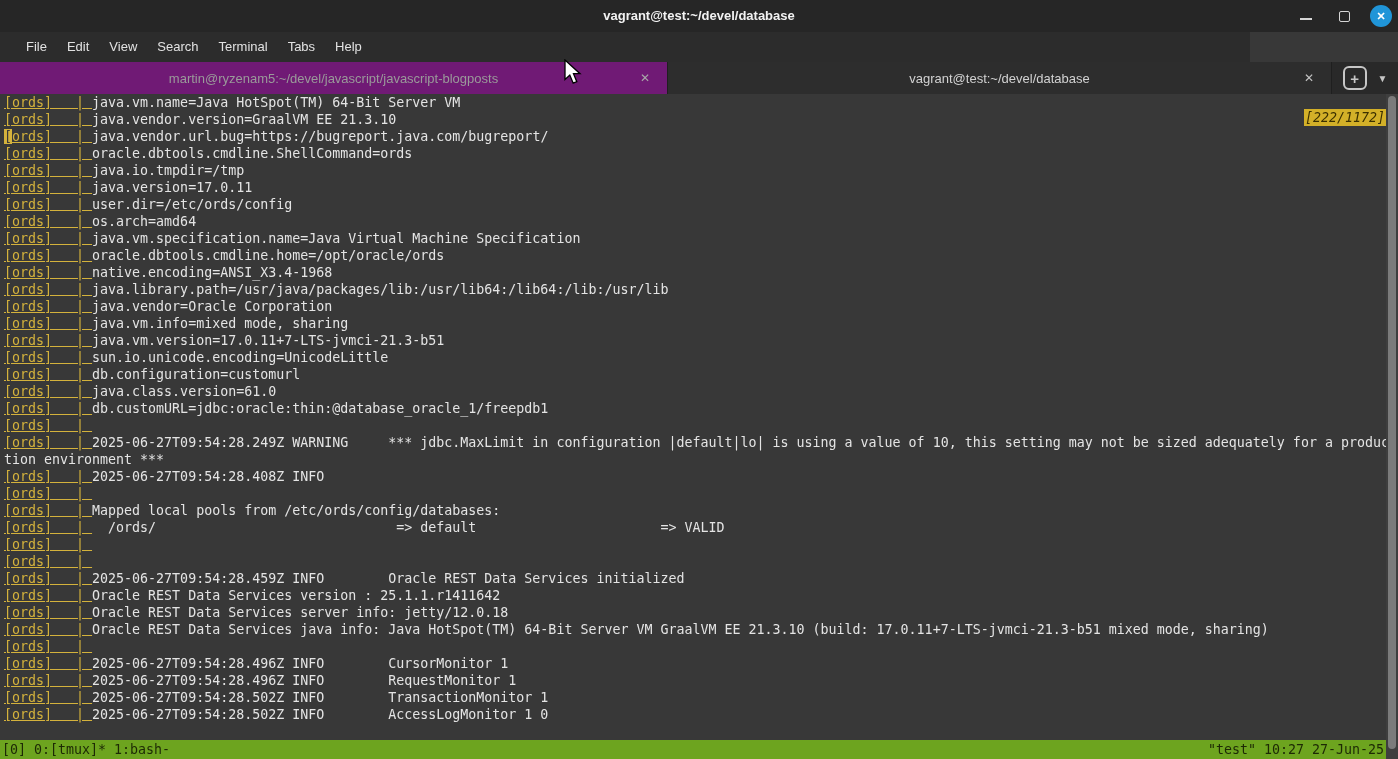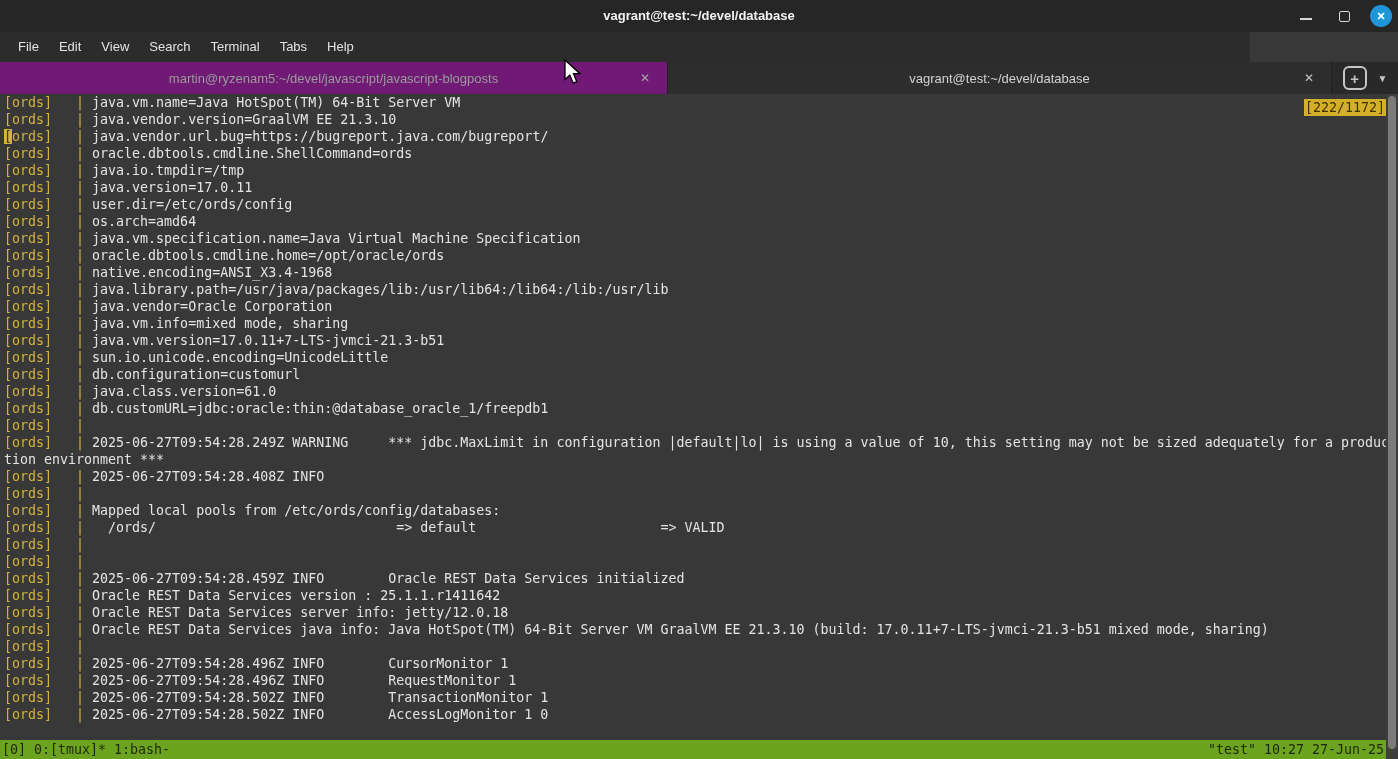--- a/index.html
+++ b/index.html
@@ -31,21 +31,21 @@
   .wc.close-btn {
     width:22px; height:22px; border-radius:50%;
     background:#2095d8; color:#ffffff;
     font-size:11px; font-weight:700; line-height:22px; text-align:center;
   }
 
   
   .menubar {
     position:absolute; left:0; top:32px; width:1250px; height:30px;
     background:#2c2c2c;
-    display:flex; align-items:center; padding-left:8px;
+    display:flex; align-items:center; padding-left:16px;
   }
   .menu-item {
     color:#e2e2e2; font-size:13px; padding:0 10px; line-height:30px;
   }
 
   
   .tabbar {
     position:absolute; left:0; top:62px; width:1398px; height:32px;
     background:#292929; display:flex;
   }
@@ -77,26 +77,26 @@
   .terminal {
     position:absolute; left:0; top:94px; width:1398px; height:646px;
     background:#383838; overflow:hidden;
   }
   .lines { padding-left:4px; }
   .tl {
     height:17px; line-height:17px; white-space:pre;
     font-family:"DejaVu Sans Mono", monospace; font-size:13.3px;
     color:#e4e4e4;
   }
-  .pfx { color:#d4b23c; }
+  .pfx { color:#d4b23c;text-decoration:underline; }
   .cur { background:#d4b23c; color:#383838; }
   .copy-indicator {
-    position:absolute; top:5px; right:12px; height:17px; line-height:17px;
+    position:absolute; top:15px; right:12px; height:17px; line-height:17px;
     font-family:"DejaVu Sans Mono", monospace; font-size:13.3px;
-    background:#d3b028; color:#3b3000; padding:0 1px;
+    background:#d3b028; color:#3b3000; padding:0 1px;font-style:italic;
   }
 
   
   .scrollbar {
     position:absolute; right:0; top:94px; width:12px; height:665px;
     background:#3e3e3e; z-index:5;
   }
   .scroll-thumb {
     position:absolute; left:2px; top:2px; width:8px; height:653px;
     background:#7b7b7b; border-radius:4px;

